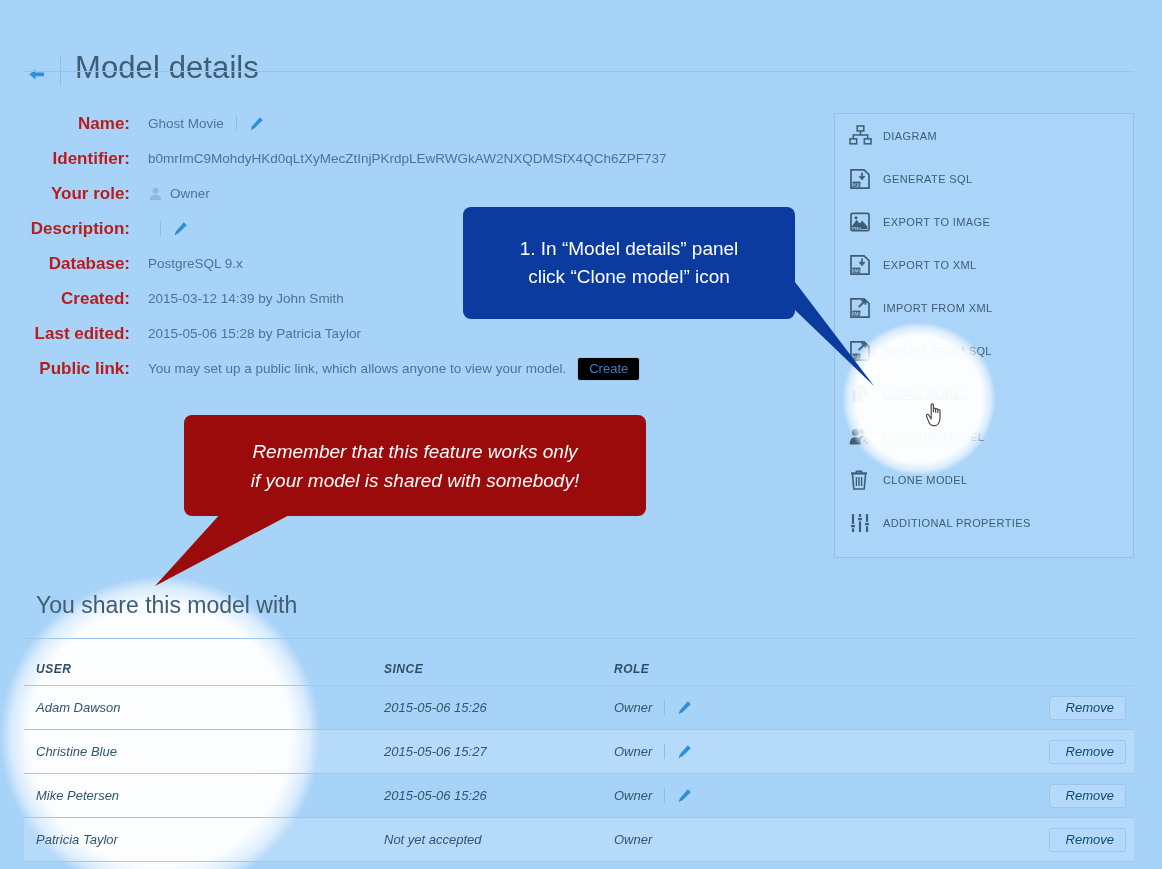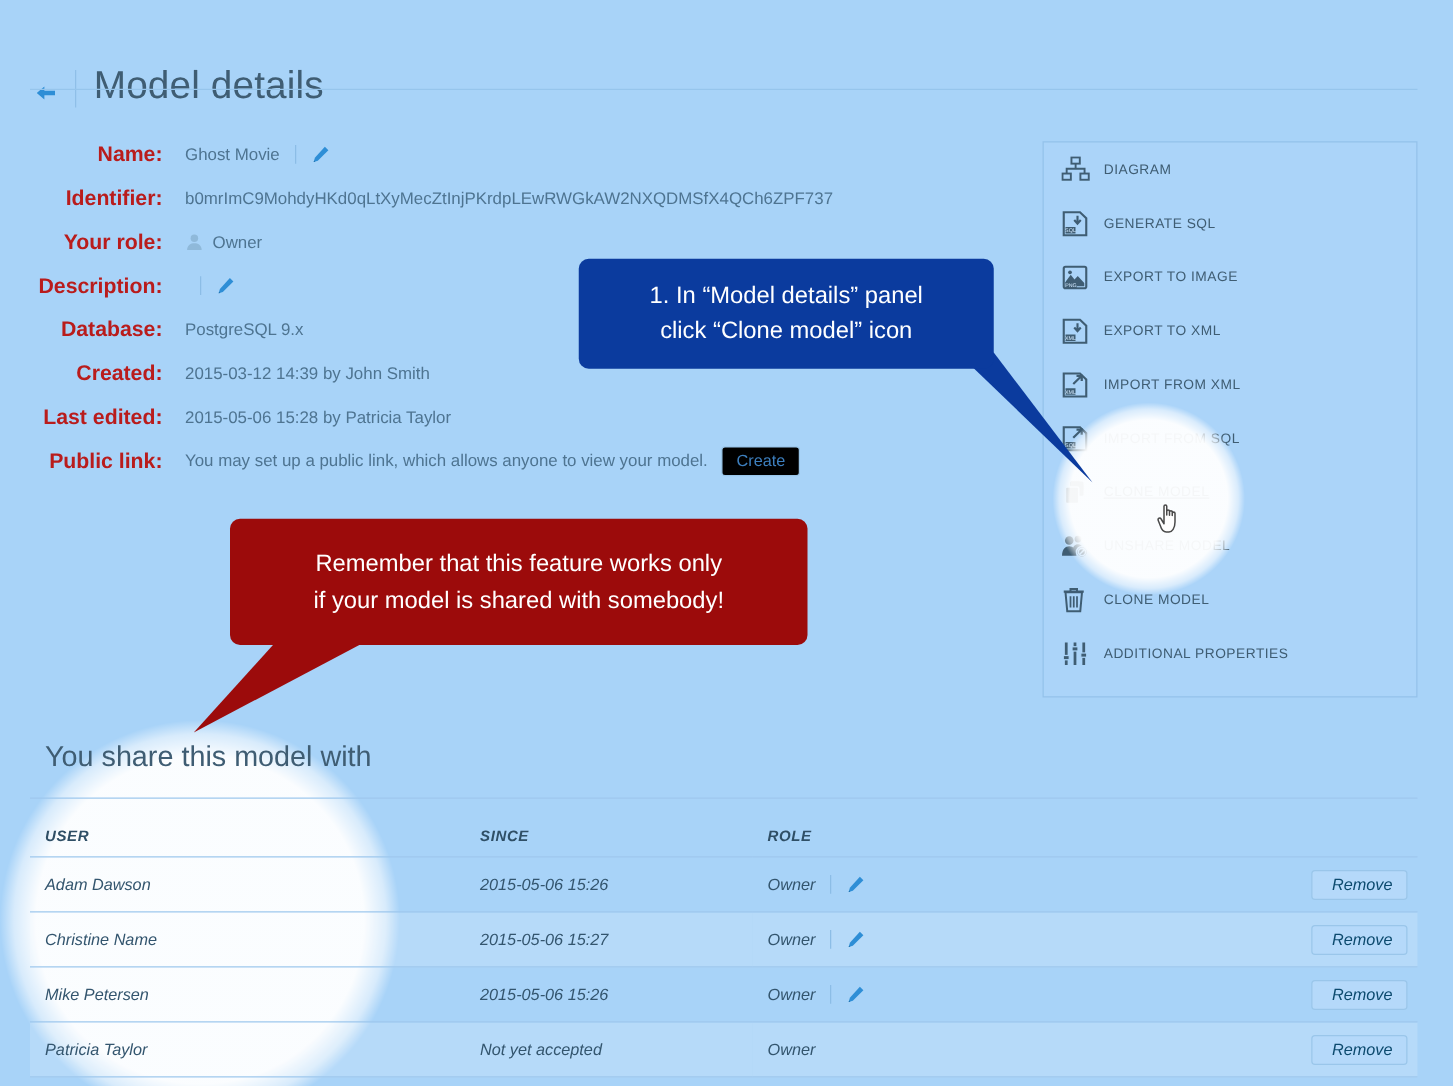--- a/index.html
+++ b/index.html
@@ -228,21 +228,21 @@
     position: absolute;
     border-radius: 8px;
     color: #ffffff;
     box-sizing: border-box;
     font-weight: 400;
   }
   #callout-blue {
     left: 463px;
     top: 207px;
     width: 332px;
-    height: 88px;
+    height: 112px;
     background: #0b3b9e;
     display: flex;
     align-items: center;
     justify-content: center;
     text-align: center;
     font-size: 19px;
     line-height: 28px;
     padding: 0 14px;
   }
   #callout-red {
@@ -251,20 +251,21 @@
     width: 462px;
     height: 101px;
     background: #9c0b0b;
     display: flex;
     align-items: center;
     justify-content: center;
     text-align: center;
     font-size: 19px;
     line-height: 29px;
     padding: 0 18px;
+    font-style: italic;
   }
   .callout-line { display:block; }
   .tail-svg { position: absolute; left:0; top:0; pointer-events: none; }
 
   .cursor-hand { position:absolute; left:925px; top:400px; pointer-events:none; }
 </style>
 </head>
 <body>
 
 <div id="root">
@@ -523,21 +524,21 @@
               </svg>
             </span>
           </div>
         </td>
         <td class="col-action">
           <span class="remove-btn">Remove</span>
         </td>
       </tr>
 
       <tr class="even">
-        <td class="col-user">Christine Name</td>
+        <td class="col-user">Christine Blue</td>
         <td class="col-since">2015-05-06 15:27</td>
         <td class="col-role">
           <div class="role-cell">
             <span>Owner</span>
             <span class="sep-bar"></span>
             <span class="pencil">
               <svg width="15" height="15" viewBox="0 0 16 16">
                 <path d="M11.6 1.4 L14.6 4.4 L5.6 13.4 L2.1 14.4 L3.1 10.9 Z" fill="#2e8ed6"></path>
                 <path d="M2.4 13.2 L3.5 14.3 L2.1 14.6 Z" fill="#1f6fa8"></path>
               </svg>

